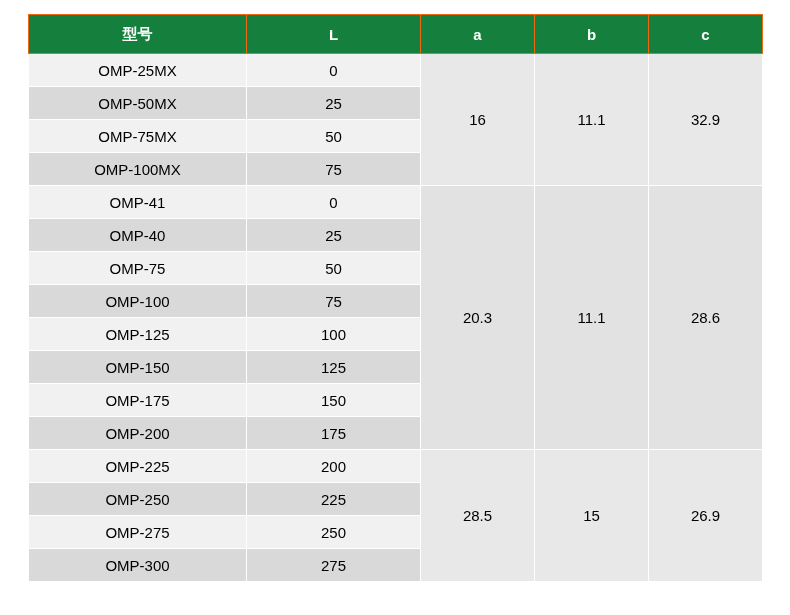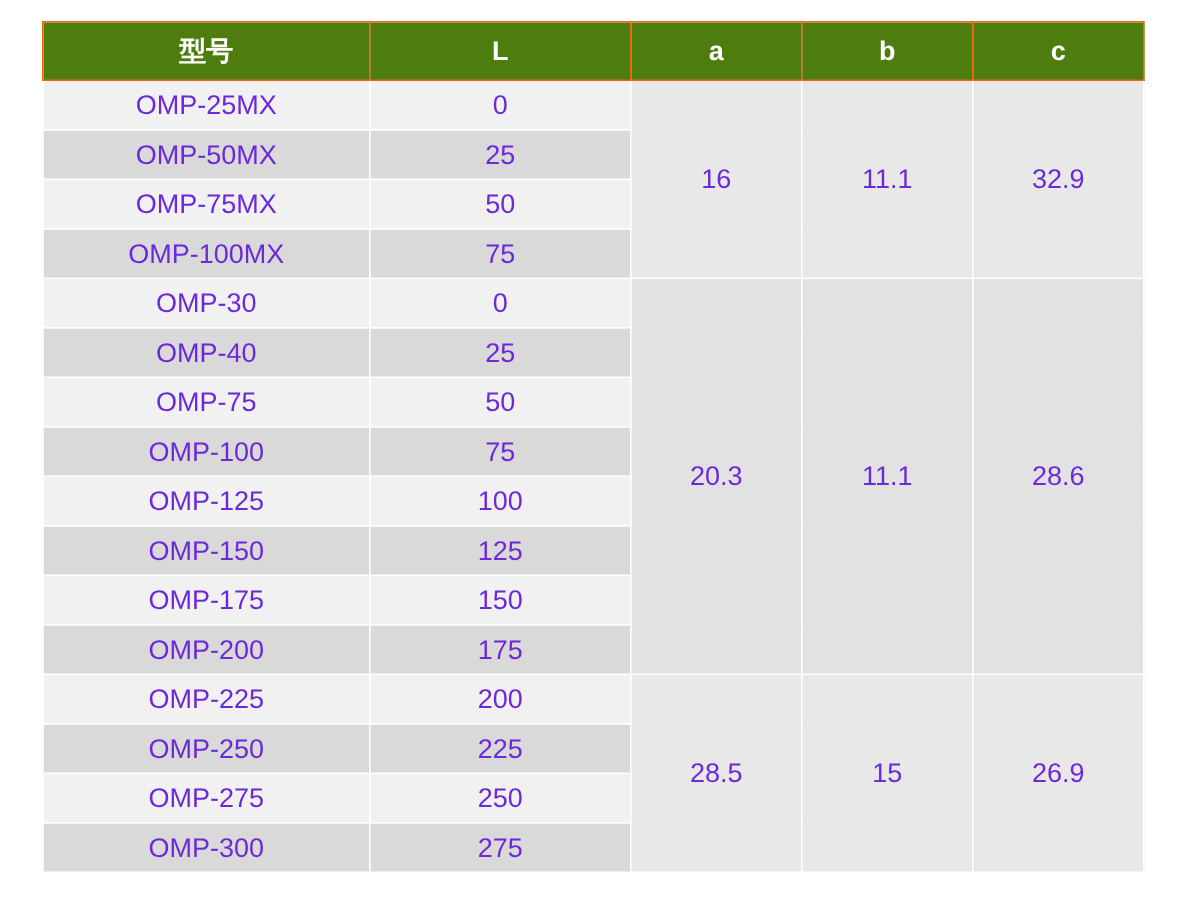--- a/index.html
+++ b/index.html
@@ -20,31 +20,31 @@
   table.spec-table {
     border-collapse: collapse;
     width: 734px;
     table-layout: fixed;
   }
   table.spec-table th,
   table.spec-table td {
     border: 1px solid #ffffff;
     text-align: center;
     vertical-align: middle;
-    font-size: 18px;
-    color: #6d28d9;
+    font-size: 15px;
+    color: #000000;
     height: 32px;
     padding: 0;
   }
   table.spec-table thead th {
-    background: #4d7c0f;
+    background: #15803d;
     color: #ffffff;
     font-weight: bold;
     height: 38px;
-    font-size: 18px;
+    font-size: 15px;
     border: 1px solid #ee6711;
   }
   td.model, td.len {
     font-size: 15px;
   }
   tr.odd td.model, tr.odd td.len {
     background: #f1f1f1;
   }
   tr.even td.model, tr.even td.len {
     background: #d9d9d9;
@@ -101,21 +101,21 @@
       <tr class="odd">
         <td class="model">OMP-75MX</td>
         <td class="len">50</td>
       </tr>
       <tr class="even">
         <td class="model">OMP-100MX</td>
         <td class="len">75</td>
       </tr>
 
       <tr class="odd">
-        <td class="model">OMP-30</td>
+        <td class="model">OMP-41</td>
         <td class="len">0</td>
         <td class="group alt" rowspan="8">20.3</td>
         <td class="group alt" rowspan="8">11.1</td>
         <td class="group alt" rowspan="8">28.6</td>
       </tr>
       <tr class="even">
         <td class="model">OMP-40</td>
         <td class="len">25</td>
       </tr>
       <tr class="odd">

